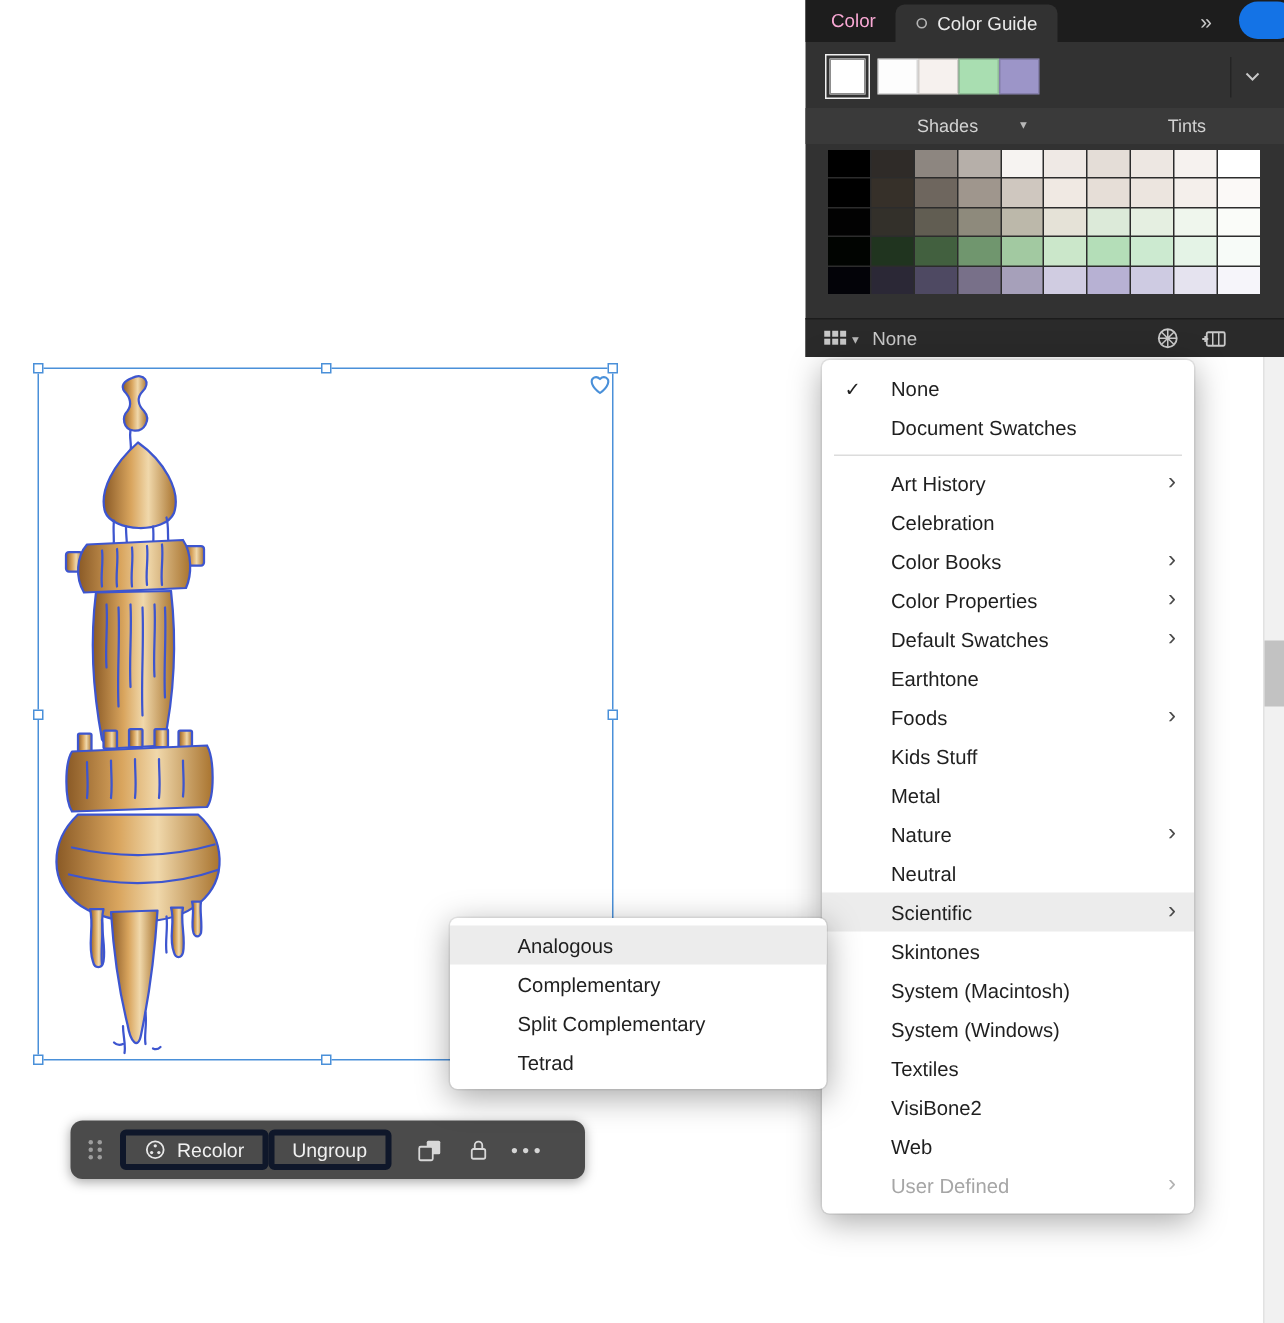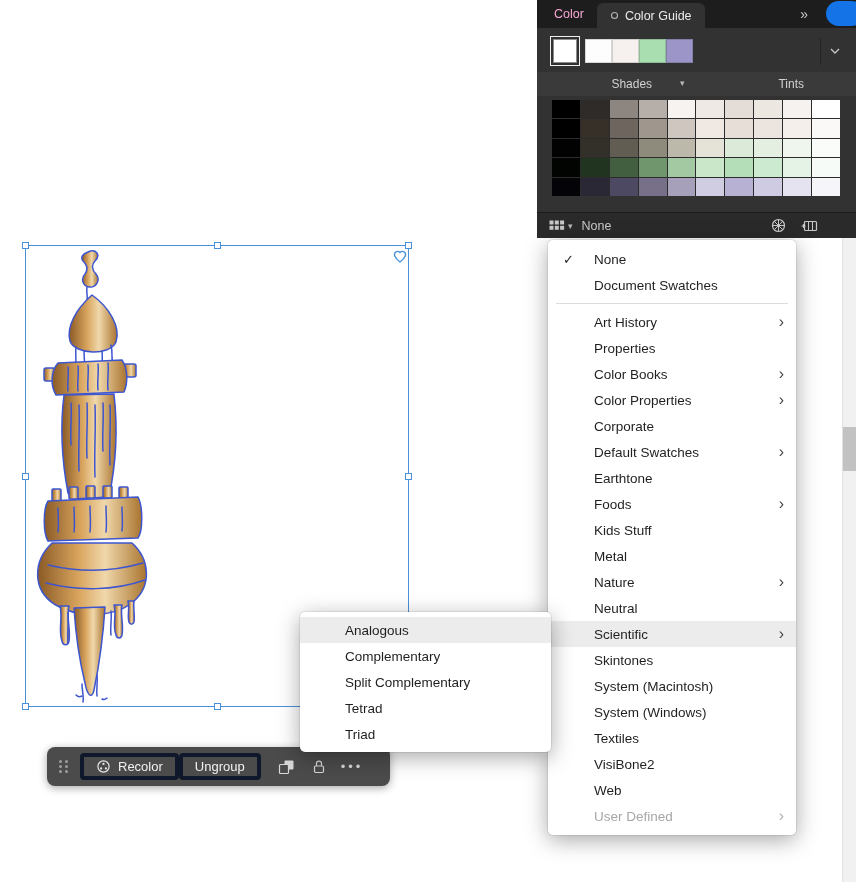--- a/index.html
+++ b/index.html
@@ -301,35 +301,31 @@
       <span class="mlabel">Document Swatches</span>
     </div>
     <div class="menu-sep"></div>
     <div class="menu-item">
       <span class="check"></span>
       <span class="mlabel">Art History</span>
       <span class="arrow">›</span>
     </div>
     <div class="menu-item">
       <span class="check"></span>
-      <span class="mlabel">Properties</span>
+      <span class="mlabel">Celebration</span>
     </div>
     <div class="menu-item">
       <span class="check"></span>
       <span class="mlabel">Color Books</span>
       <span class="arrow">›</span>
     </div>
     <div class="menu-item">
       <span class="check"></span>
       <span class="mlabel">Color Properties</span>
       <span class="arrow">›</span>
-    </div>
-    <div class="menu-item">
-      <span class="check"></span>
-      <span class="mlabel">Corporate</span>
     </div>
     <div class="menu-item">
       <span class="check"></span>
       <span class="mlabel">Default Swatches</span>
       <span class="arrow">›</span>
     </div>
     <div class="menu-item">
       <span class="check"></span>
       <span class="mlabel">Earthtone</span>
     </div>
@@ -397,20 +393,17 @@
     </div>
     <div class="menu-item sub">
       <span class="mlabel">Complementary</span>
     </div>
     <div class="menu-item sub">
       <span class="mlabel">Split Complementary</span>
     </div>
     <div class="menu-item sub">
       <span class="mlabel">Tetrad</span>
     </div>
-    <div class="menu-item sub">
-      <span class="mlabel">Triad</span>
-    </div>
   </div>
 
 <div class="scroll-track">
   <div class="scroll-thumb"></div>
 </div>
 
 </body></html>

